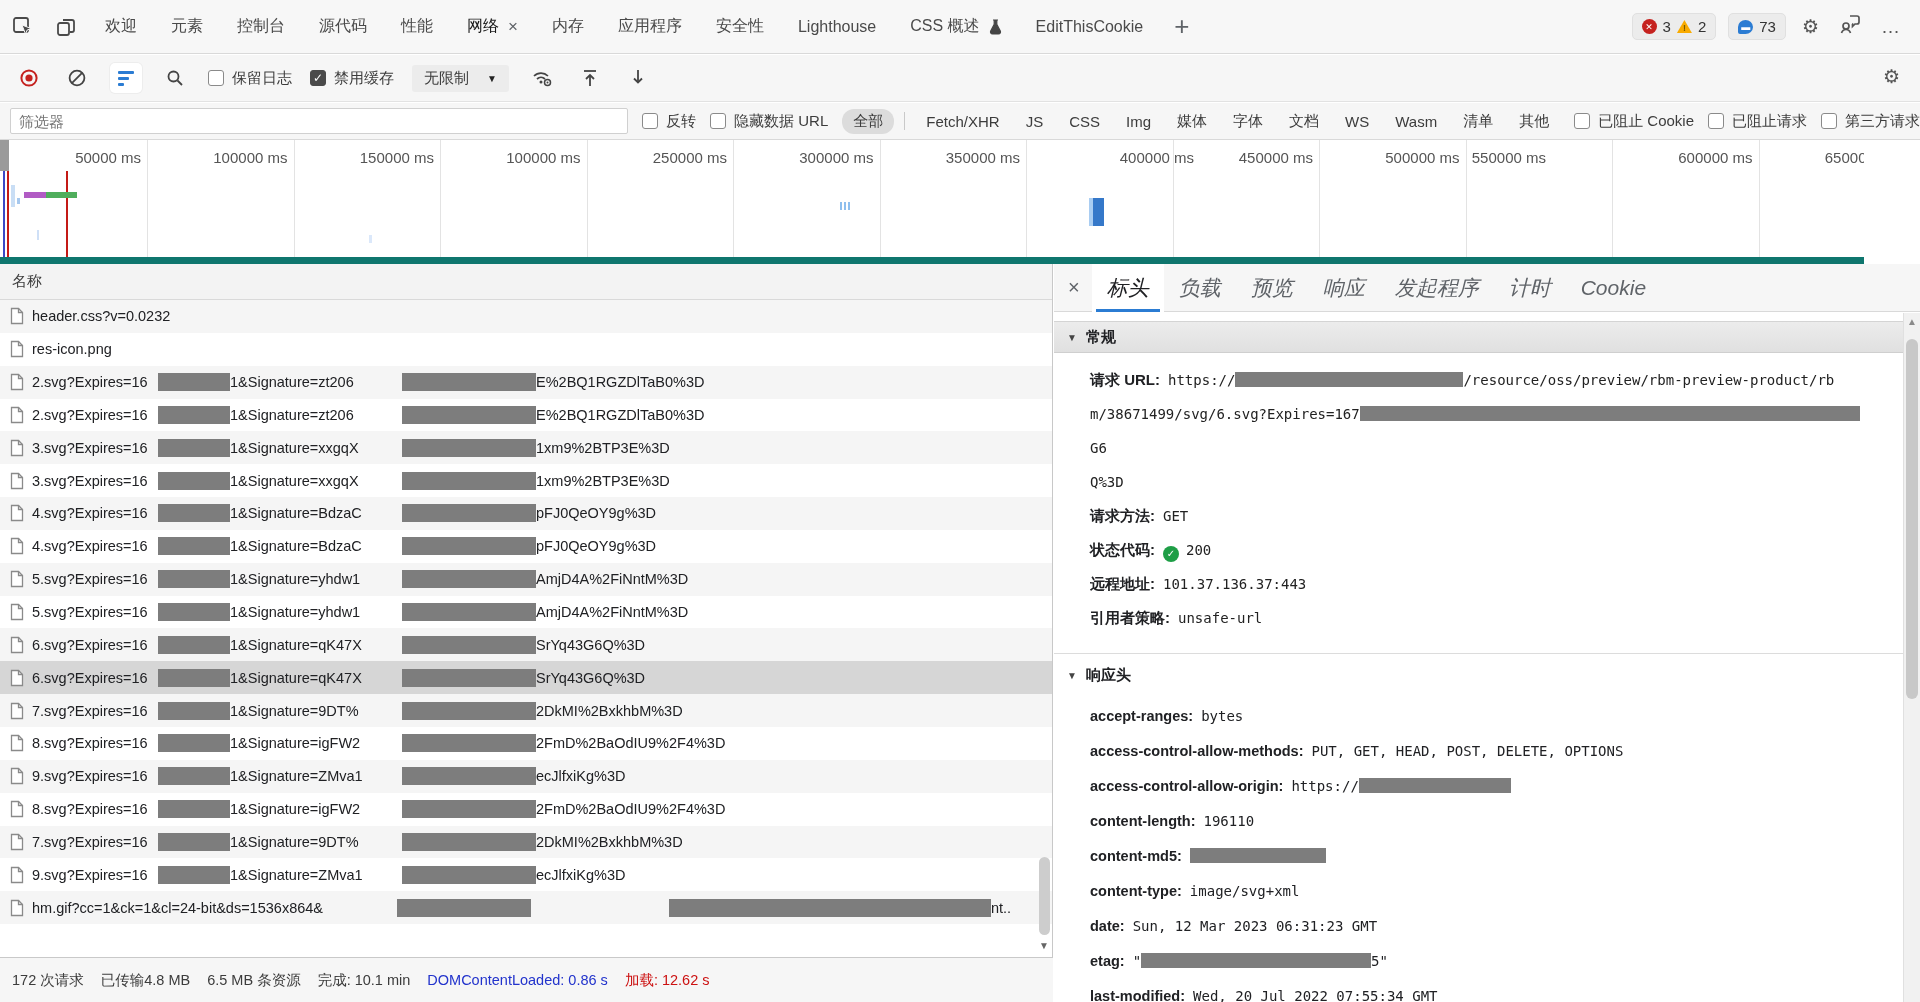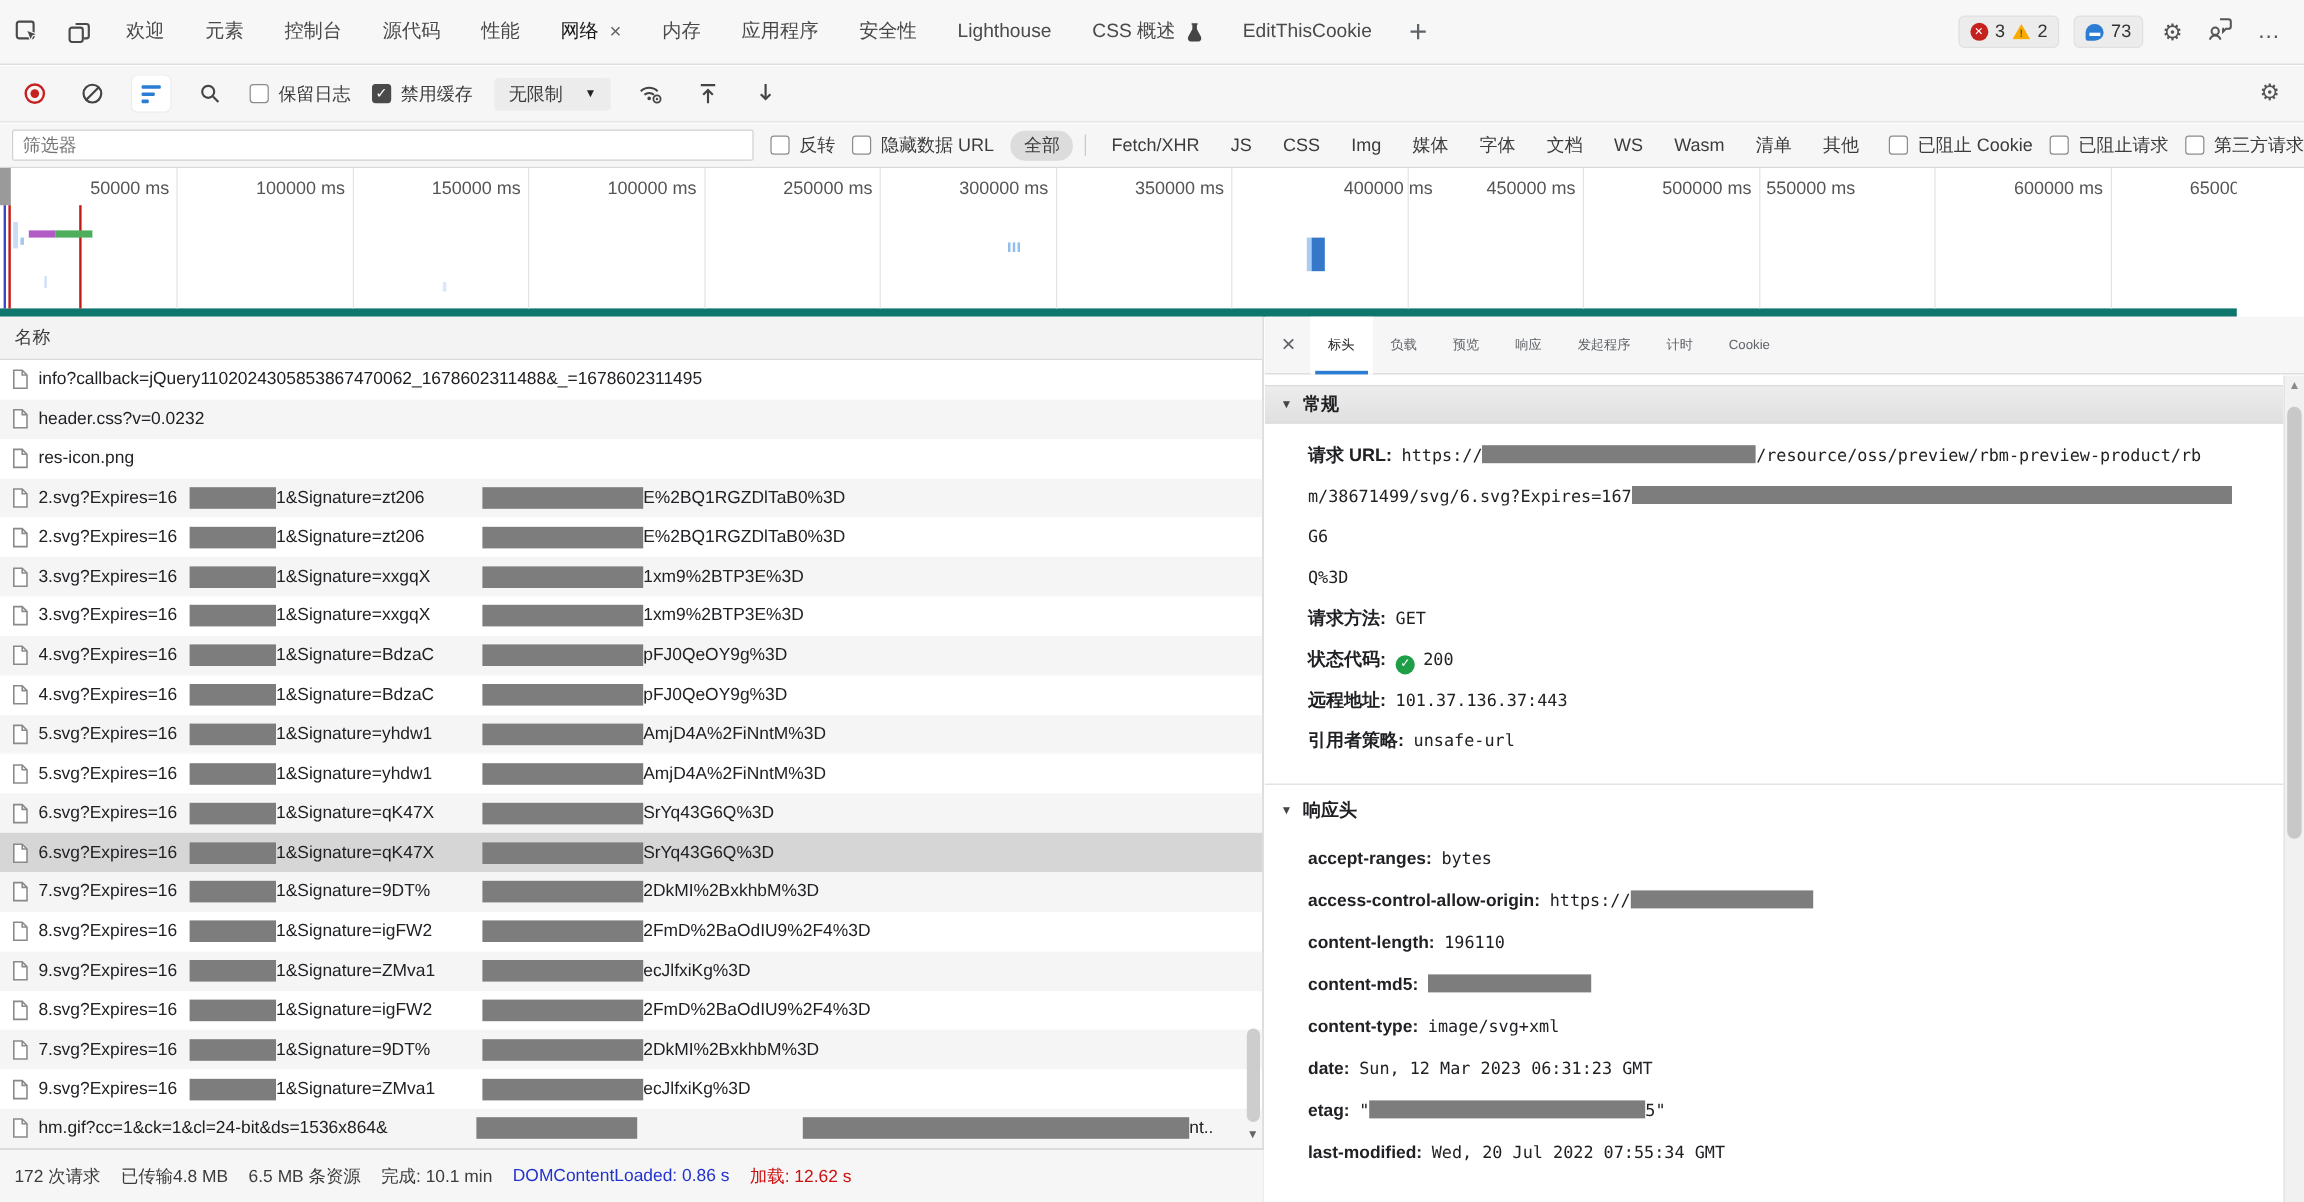--- a/index.html
+++ b/index.html
@@ -66,21 +66,21 @@
 
   .statusbar { position:absolute; left:0; bottom:0; width:1053px; height:45px; background:#f6f6f6; border-top:1px solid #c9c9c9;
     display:flex; align-items:center; gap:17px; padding-left:12px; font-size:14.5px; color:#3c3c3c; white-space:nowrap; }
   .st-blue { color:#2233cc; }
   .st-red { color:#cc1111; }
 
   
   .right-panel { position:absolute; left:1054px; top:264px; width:866px; height:738px; background:#fff; }
   .det-tabs { height:48px; background:#f6f6f6; border-bottom:1px solid #d9d9d9; display:flex; align-items:center; }
   .det-close { background:none; border:none; font-size:20px; color:#5f6368; padding:0 12px 0 14px; cursor:pointer; }
-  .det-tab { position:relative; height:48px; display:flex; align-items:center; padding:0 15px; font-size:11px; color:#5f6368; cursor:pointer; white-space:nowrap; }
+  .det-tab { position:relative; height:48px; display:flex; align-items:center; padding:0 15px; font-size:21px; color:#5f6368; cursor:pointer; white-space:nowrap;font-style:italic; }
   .det-tab.active { background:#fff; color:#202124; }
   .det-tab.active::after { content:""; position:absolute; left:4px; right:4px; bottom:0; height:3px; background:#2b7cd3; }
   .det-content { position:absolute; left:0; top:49px; width:849px; height:689px; overflow:hidden; }
   .sec-bar { height:32px; margin-top:8px; background:linear-gradient(#ececec,#e0e0e0); border-top:1px solid #d4d4d4; border-bottom:1px solid #cfcfcf;
     display:flex; align-items:center; gap:9px; padding-left:13px; font-size:15px; font-weight:bold; color:#202124; }
   .sec-plain { height:34px; margin-top:12px; border-top:1px solid #dcdcdc; display:flex; align-items:center; gap:9px; padding-left:13px; padding-top:10px; font-size:15px; font-weight:bold; color:#202124; }
   .caret { font-size:10px; color:#444; }
   .kvblock { padding:10px 38px 6px 36px; }
   .kvline { font-size:15px; line-height:34px; color:#202124; word-break:break-all; }
   .kvline .k { font-weight:bold; margin-right:8px; }
@@ -322,27 +322,20 @@
       <div class="tl-mark" style="left: 848px; top: 62px; width: 2px; height: 8px; background: rgb(143, 191, 238);"></div>
       <div class="tl-mark" style="left: 1089px; top: 58px; width: 4px; height: 28px; background: rgb(169, 205, 242);"></div>
       <div class="tl-mark" style="left: 1093px; top: 58px; width: 11px; height: 28px; background: rgb(53, 120, 201);"></div>
     </div>
 
   <div class="left-panel">
     <div class="list-header">
       <span>名称</span>
     </div>
     <div class="rows" id="request-rows">
-        <div class="row">
-          <svg class="doc-ico" width="14" height="18" viewBox="0 0 14 18">
-            <path d="M1.5 1.5h7l4 4v11h-11z" fill="#fff" stroke="#8a8a8a" stroke-width="1.3"></path>
-            <path d="M8.5 1.5v4h4" fill="none" stroke="#8a8a8a" stroke-width="1.3"></path>
-          </svg>
-          <span class="seg">info?callback=jQuery1102024305853867470062_1678602311488&amp;_=1678602311495</span>
-        </div>
         <div class="row alt">
           <svg class="doc-ico" width="14" height="18" viewBox="0 0 14 18">
             <path d="M1.5 1.5h7l4 4v11h-11z" fill="#fff" stroke="#8a8a8a" stroke-width="1.3"></path>
             <path d="M8.5 1.5v4h4" fill="none" stroke="#8a8a8a" stroke-width="1.3"></path>
           </svg>
           <span class="seg">header.css?v=0.0232</span>
         </div>
         <div class="row">
           <svg class="doc-ico" width="14" height="18" viewBox="0 0 14 18">
             <path d="M1.5 1.5h7l4 4v11h-11z" fill="#fff" stroke="#8a8a8a" stroke-width="1.3"></path>
@@ -574,20 +567,21 @@
           <div class="kvline"><span class="k">状态代码:</span><span class="green-check">✓</span><span class="v"><span>200</span></span></div>
           <div class="kvline"><span class="k">远程地址:</span><span class="v"><span>101.37.136.37:443</span></span></div>
           <div class="kvline"><span class="k">引用者策略:</span><span class="v"><span>unsafe-url</span></span></div>
         </div>
         <div class="sec-plain">
           <span class="caret">▼</span>
           <span>响应头</span>
         </div>
         <div class="hblock">
           <div class="hline"><span class="k">accept-ranges:</span><span class="v"><span>bytes</span></span></div>
+          <div class="hline"><span class="k">access-control-allow-methods:</span><span class="v"><span>PUT, GET, HEAD, POST, DELETE, OPTIONS</span></span></div>
           <div class="hline"><span class="k">access-control-allow-origin:</span><span class="v"><span>https://</span><span class="red" style="width: 152px;"></span></span></div>
           <div class="hline"><span class="k">content-length:</span><span class="v"><span>196110</span></span></div>
           <div class="hline"><span class="k">content-md5:</span><span class="v"><span class="red" style="width: 136px;"></span></span></div>
           <div class="hline"><span class="k">content-type:</span><span class="v"><span>image/svg+xml</span></span></div>
           <div class="hline"><span class="k">date:</span><span class="v"><span>Sun, 12 Mar 2023 06:31:23 GMT</span></span></div>
           <div class="hline"><span class="k">etag:</span><span class="v"><span>"</span><span class="red" style="width: 230px;"></span><span>5"</span></span></div>
           <div class="hline"><span class="k">last-modified:</span><span class="v"><span>Wed, 20 Jul 2022 07:55:34 GMT</span></span></div>
         </div>
       </div>
     <div class="rscroll">

